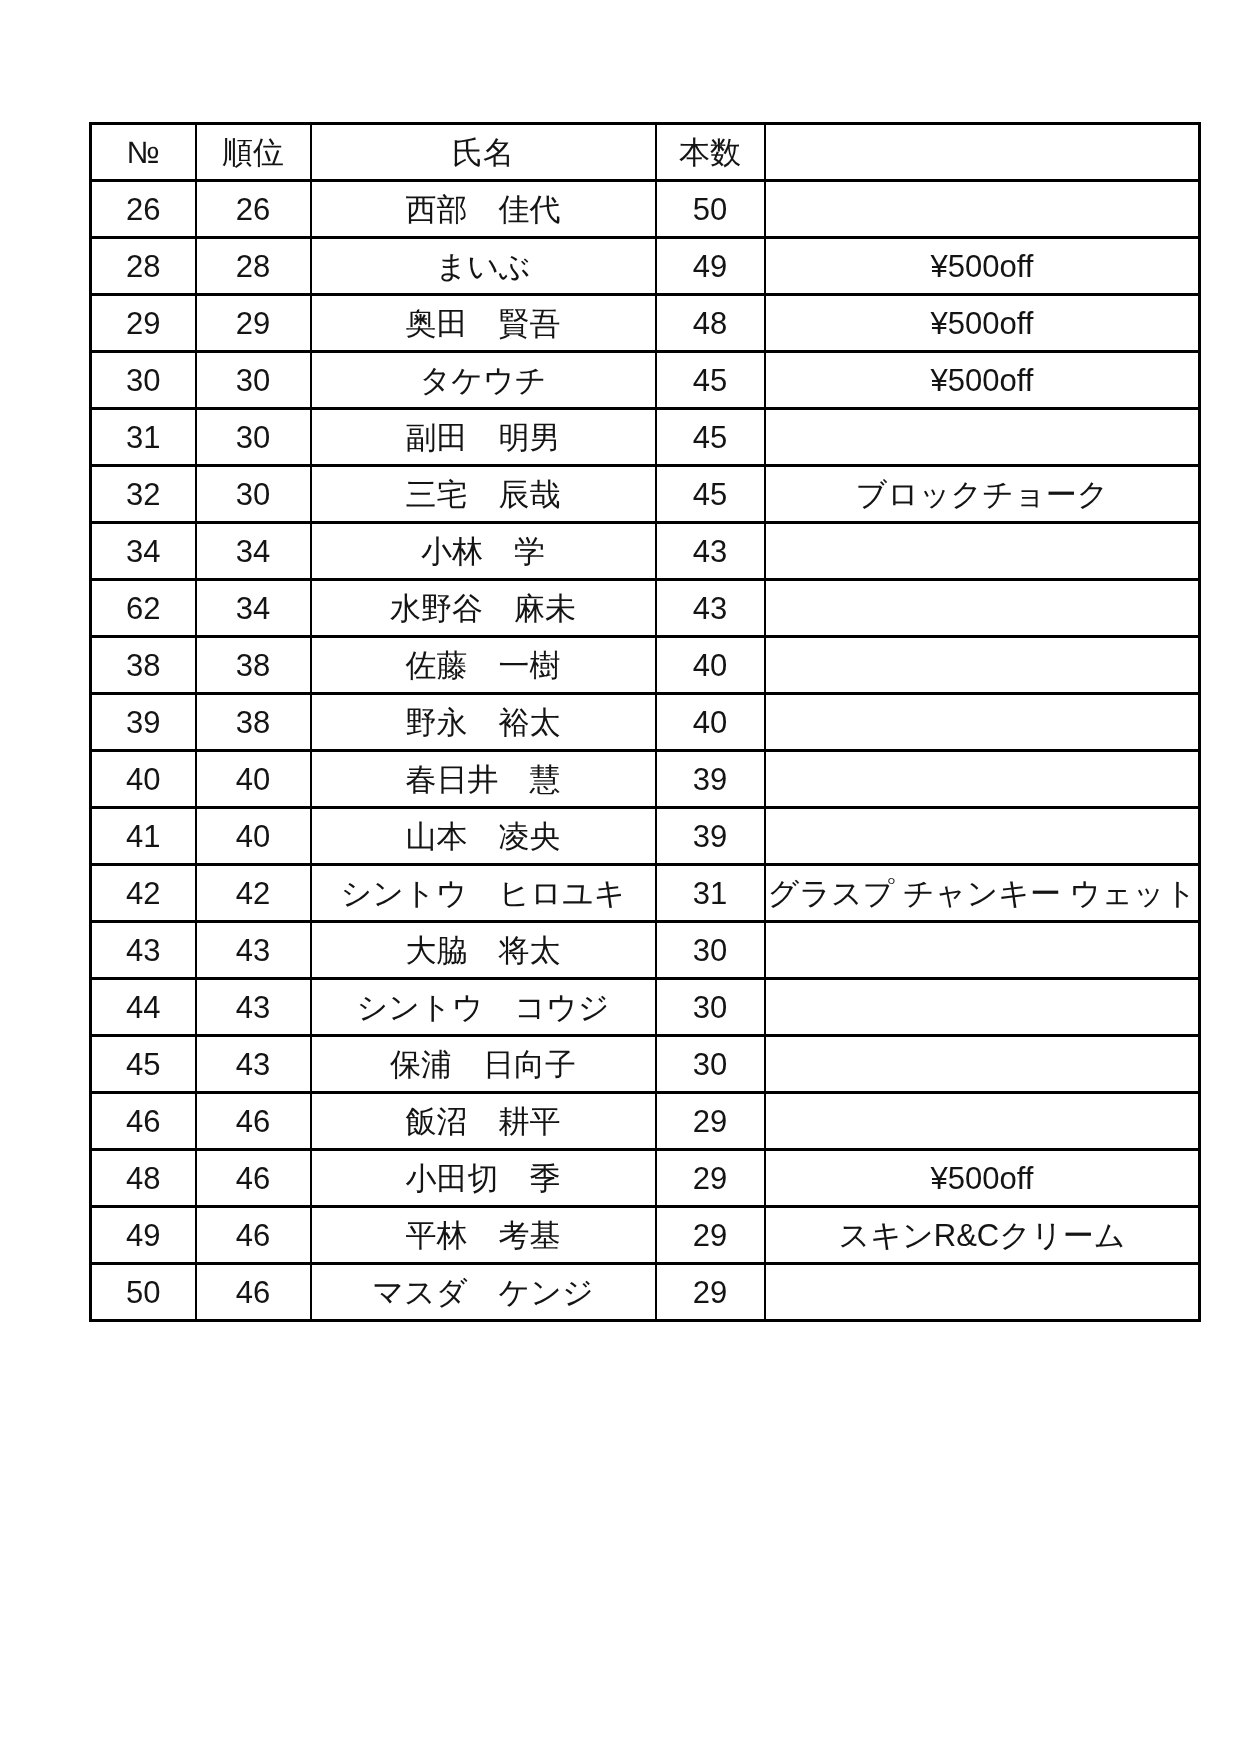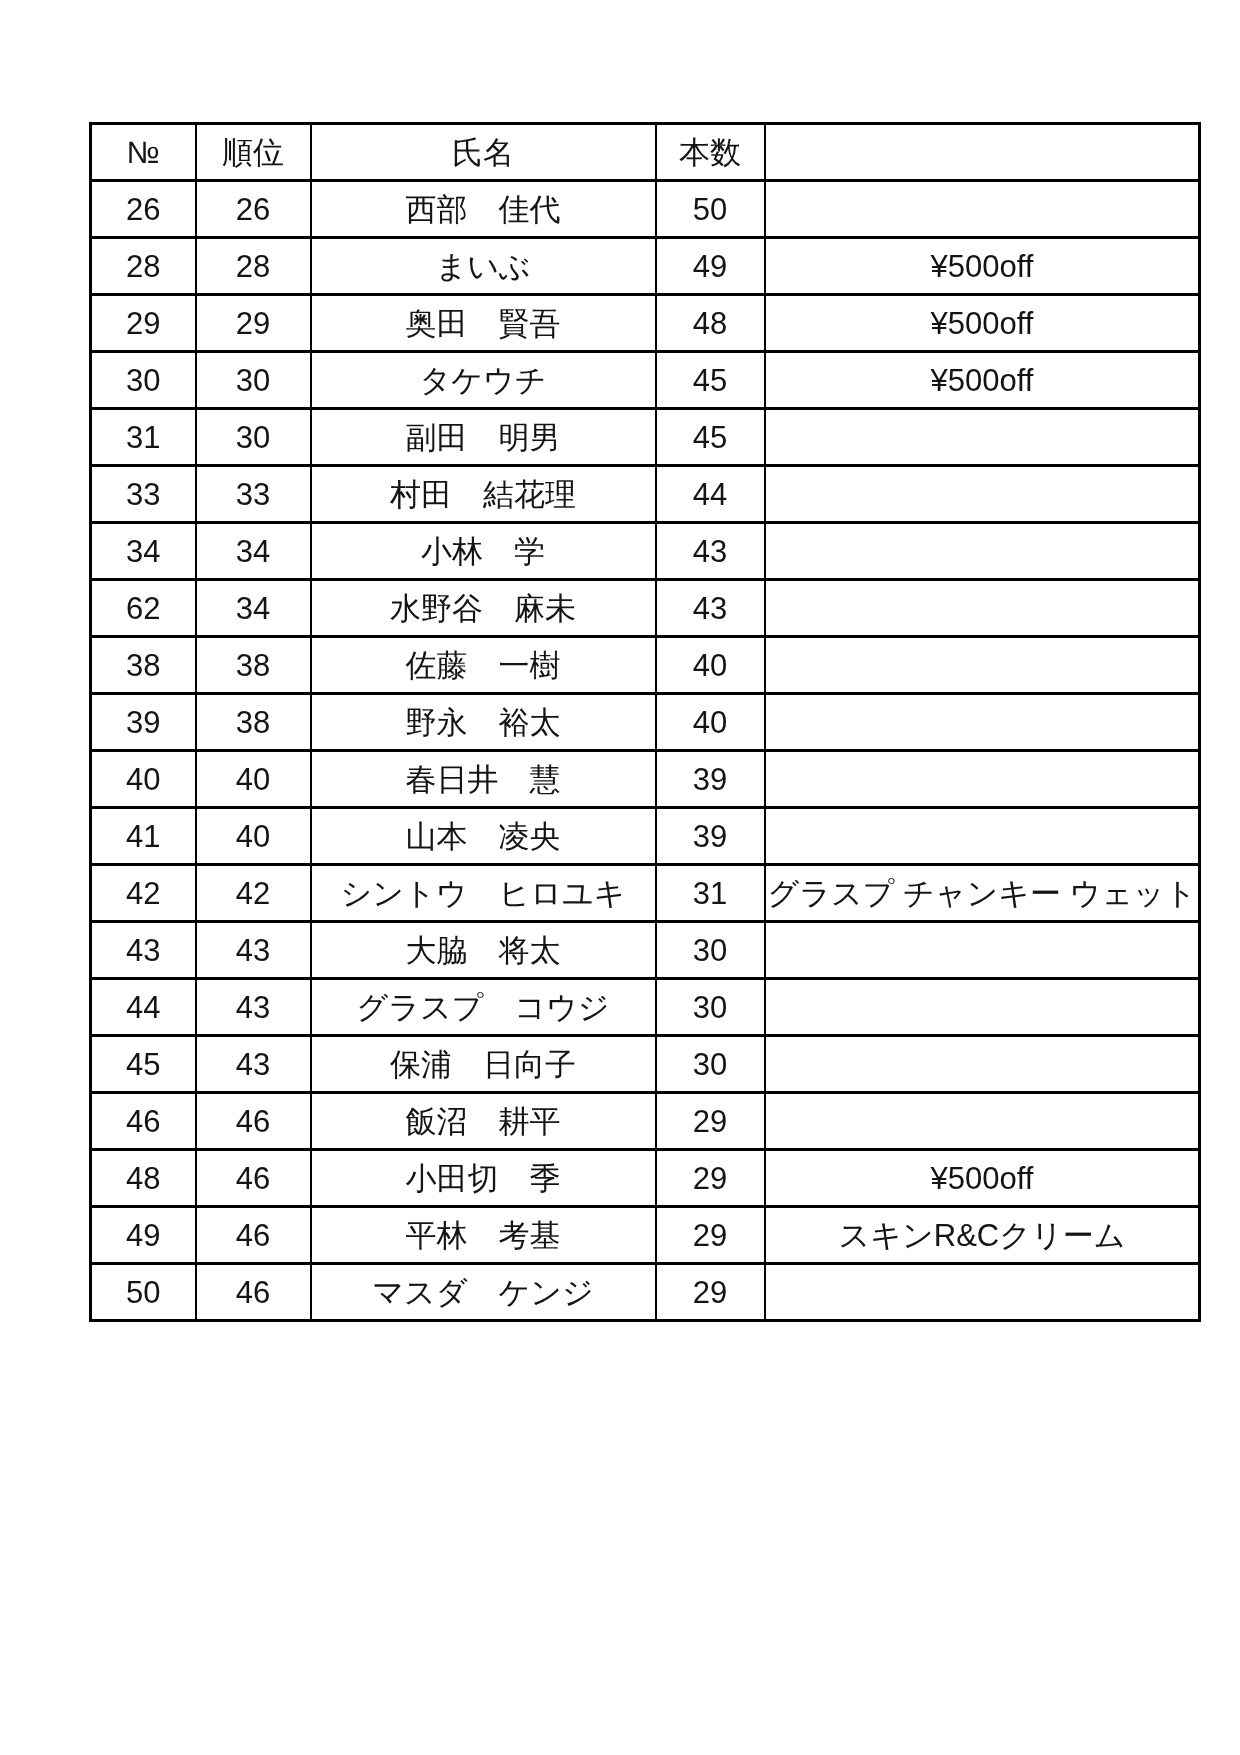--- a/index.html
+++ b/index.html
@@ -109,28 +109,28 @@
   </tr>
 
   <tr>
     <td>31</td>
     <td>30</td>
     <td>副田　明男</td>
     <td>45</td>
     <td class="note-cell"></td>
   </tr>
 
-
-  <tr>
-    <td>33</td>
-    <td>33</td>
-    <td>村田　結花理</td>
-    <td>44</td>
-    <td class="note-cell"></td>
-  </tr>
+  <tr>
+    <td>32</td>
+    <td>30</td>
+    <td>三宅　辰哉</td>
+    <td>45</td>
+    <td class="note-cell">ブロックチョーク</td>
+  </tr>
+
 
   <tr>
     <td>34</td>
     <td>34</td>
     <td>小林　学</td>
     <td>43</td>
     <td class="note-cell"></td>
   </tr>
 
 
@@ -187,21 +187,21 @@
     <td>43</td>
     <td>43</td>
     <td>大脇　将太</td>
     <td>30</td>
     <td class="note-cell"></td>
   </tr>
 
   <tr>
     <td>44</td>
     <td>43</td>
-    <td>グラスプ　コウジ</td>
+    <td>シントウ　コウジ</td>
     <td>30</td>
     <td class="note-cell"></td>
   </tr>
 
   <tr>
     <td>45</td>
     <td>43</td>
     <td>保浦　日向子</td>
     <td>30</td>
     <td class="note-cell"></td>

